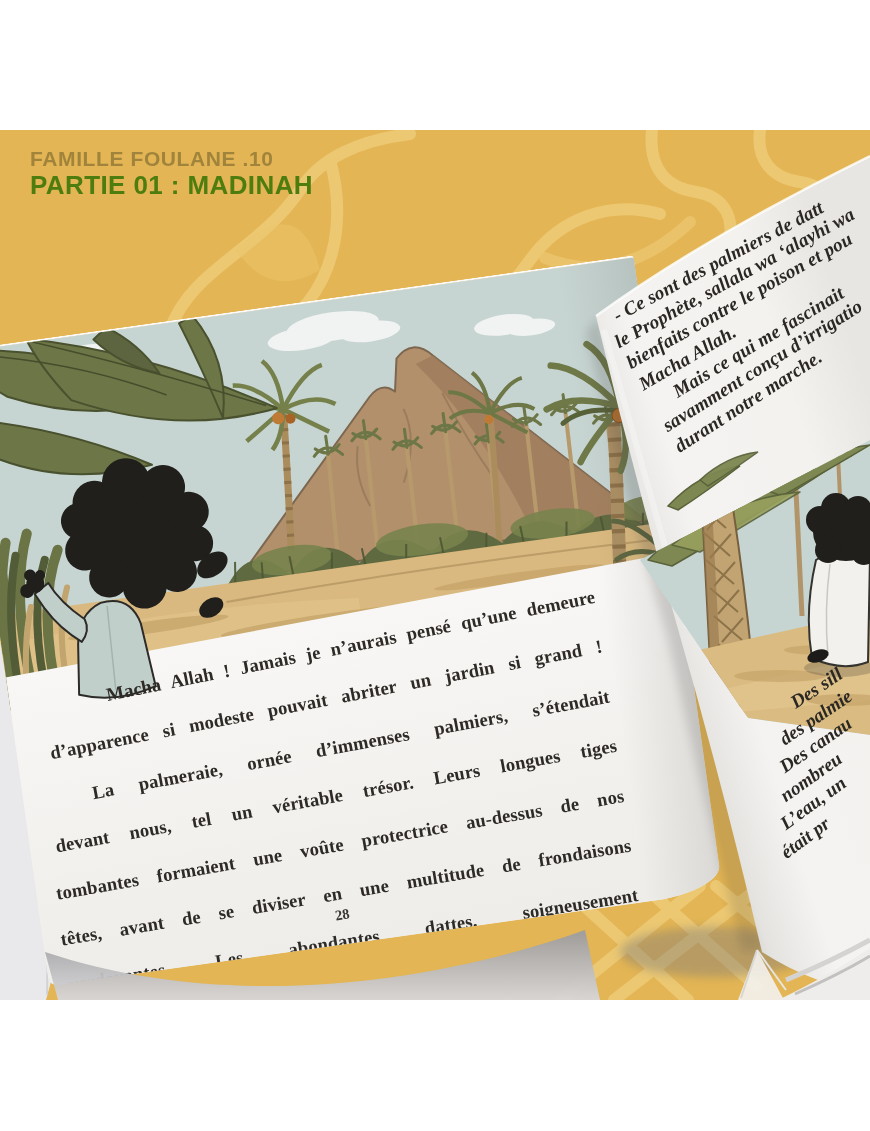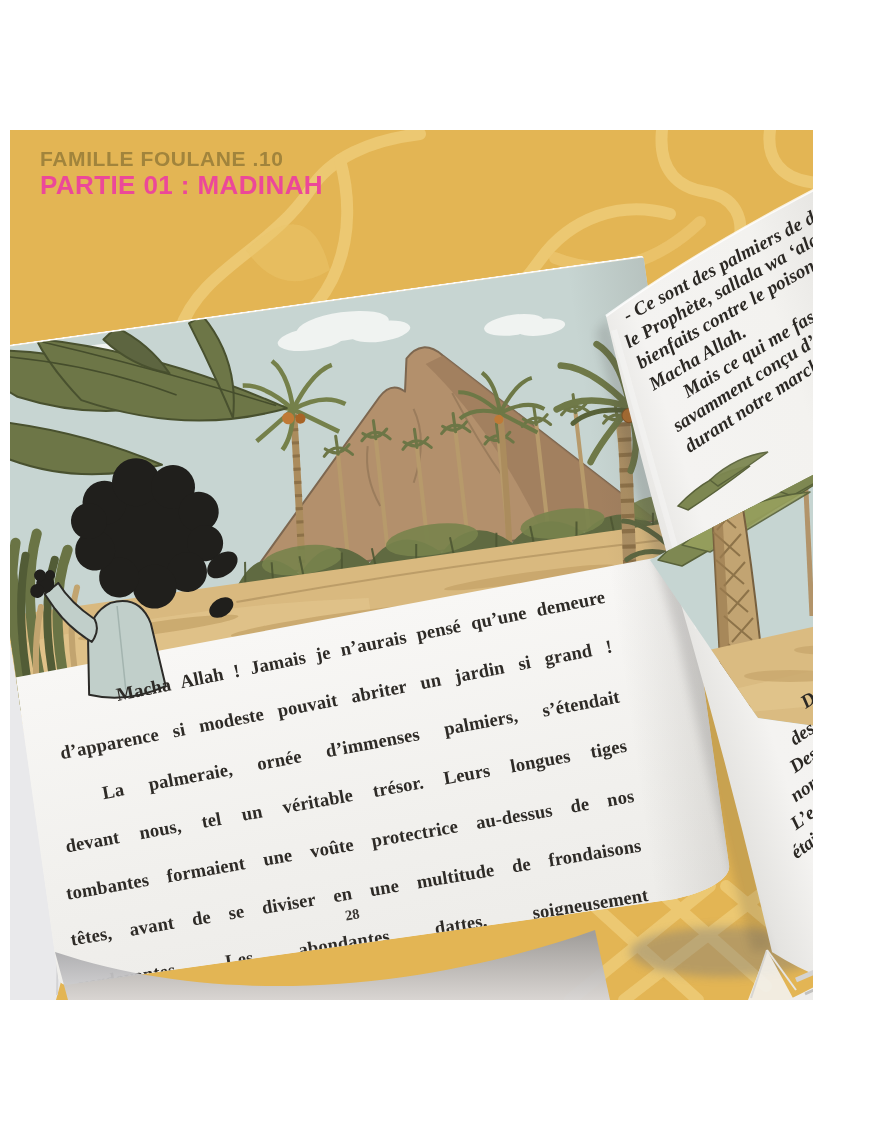--- a/index.html
+++ b/index.html
@@ -1,24 +1,24 @@
 <!DOCTYPE html>
 <html><head>
 <meta charset="utf-8">
 <style>
   html,body{margin:0;padding:0;background:#ffffff;}
-  #stage{position:relative;width:803px;height:1131px;overflow:hidden;background:#ffffff;
-         font-family:"Liberation Sans","DejaVu Sans",sans-serif;margin-left:10px;}
+  #stage{position:relative;width:870px;height:1131px;overflow:hidden;background:#ffffff;
+         font-family:"Liberation Sans","DejaVu Sans",sans-serif;}
   
   #backdrop{position:absolute;left:0;top:130px;width:870px;height:870px;background:#e3b554;overflow:hidden;}
   #backdrop svg{position:absolute;left:0;top:0;}
   
   #header{position:absolute;left:30px;top:148px;z-index:30;line-height:1.05;}
   .series{font-size:21px;font-weight:700;letter-spacing:.6px;color:#a1843c;}
-  .part{font-size:26px;font-weight:700;letter-spacing:.4px;color:#ec4899;margin-top:2px;}
+  .part{font-size:26px;font-weight:700;letter-spacing:.4px;color:#4d7c0f;margin-top:2px;}
   
   #left-page{position:absolute;left:-40px;top:350px;width:680px;height:640px;
     transform:rotate(-8deg);transform-origin:top left;overflow:hidden;z-index:3;
     background:linear-gradient(103deg,#f1f0ee 0%,#f7f6f4 45%,#e9e7e4 100%);
     border-top:2px solid #fbfaf9;border-radius:3px 3px 70px 8px / 3px 3px 26px 8px;}
   #left-ill{position:absolute;left:-4px;top:-4px;width:688px;height:366px;}
   #text-area{position:absolute;left:-30px;top:330px;width:770px;height:360px;
     transform:rotate(-2.6deg);transform-origin:top left;
     background:linear-gradient(180deg,#f8f7f5,#f1f0ed 60%,#edecE9);}
   #char-svg{position:absolute;left:0;top:0;width:680px;height:640px;}

